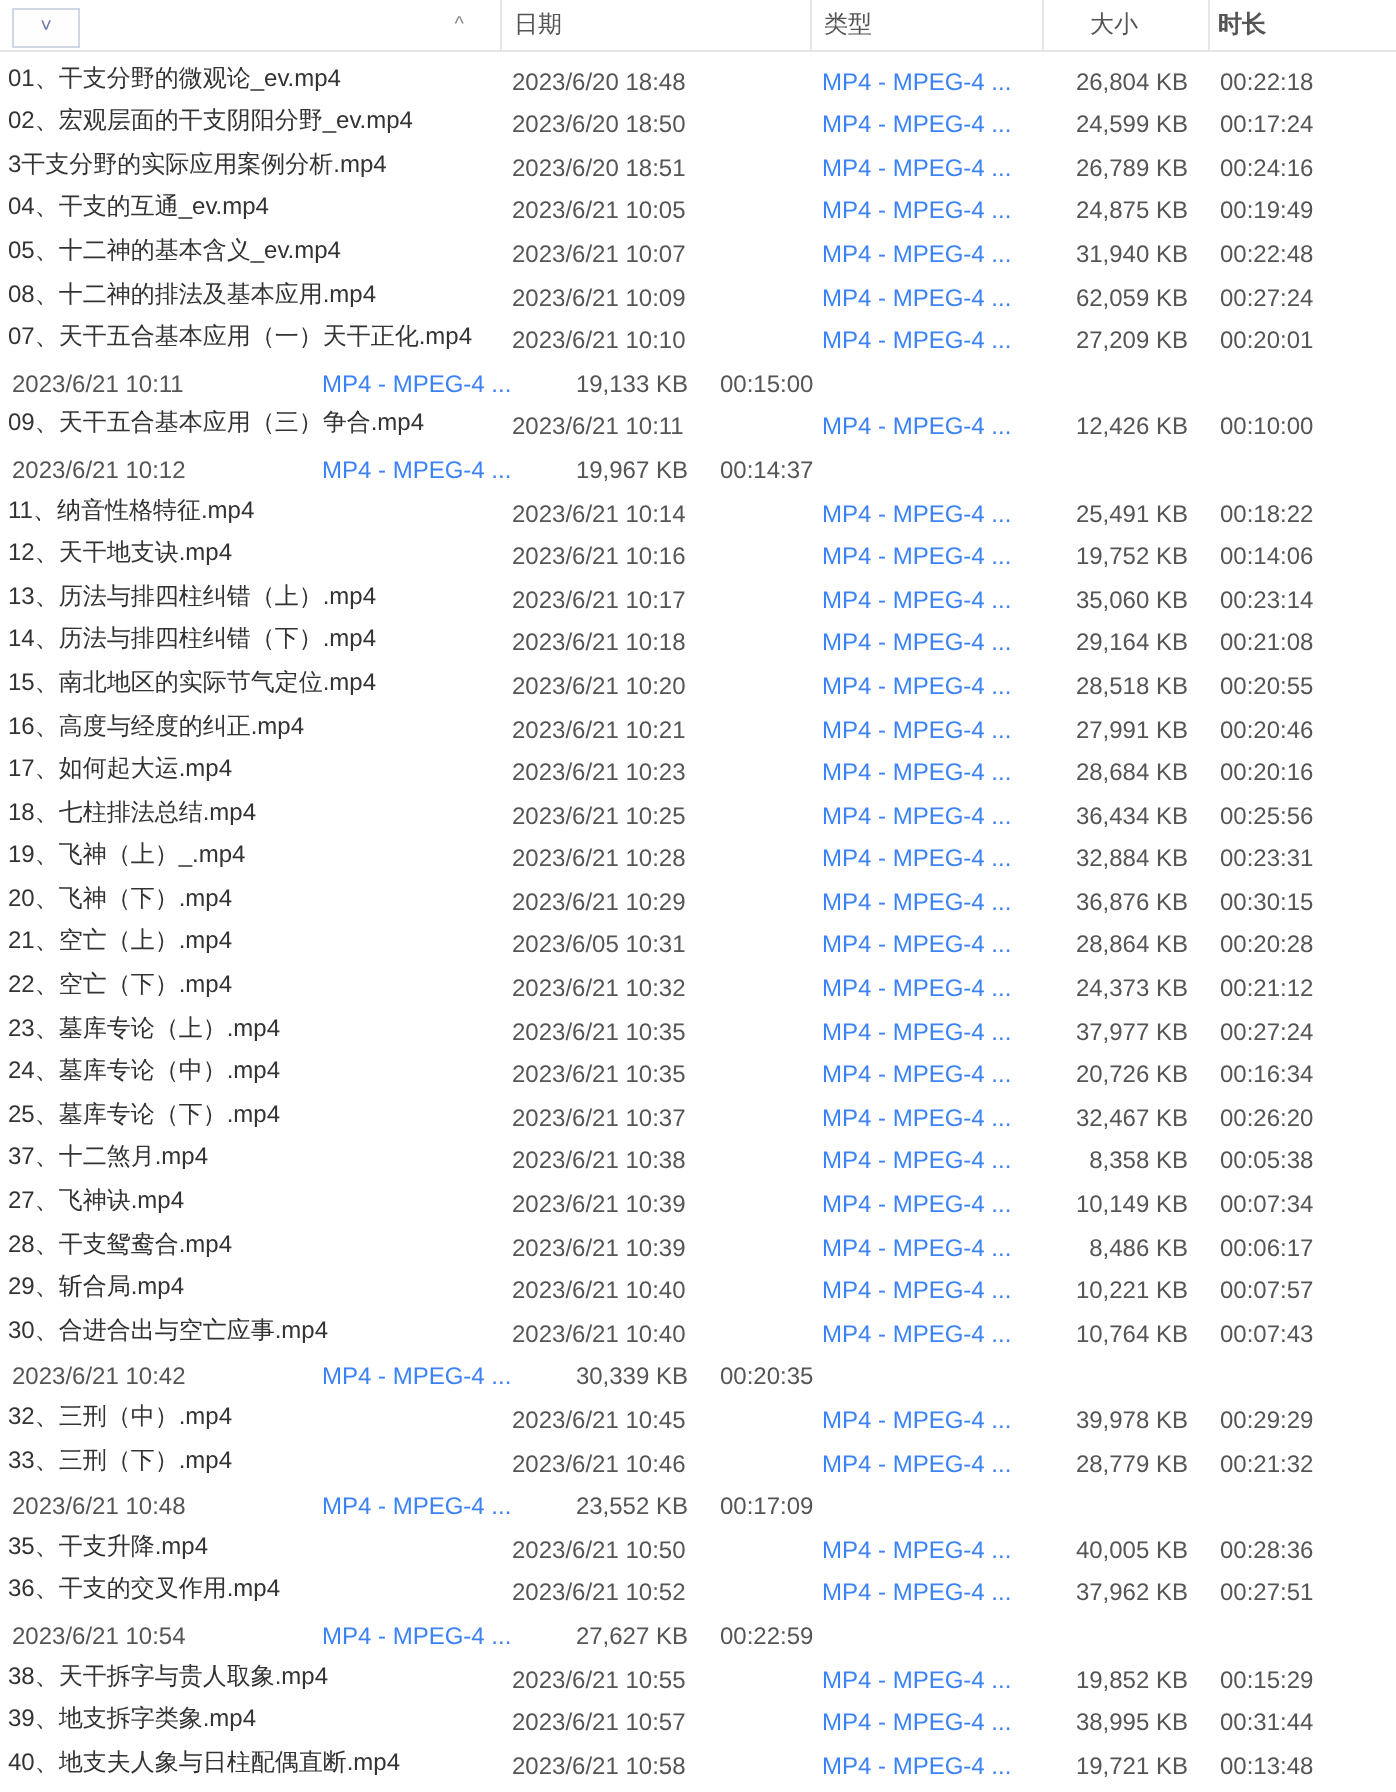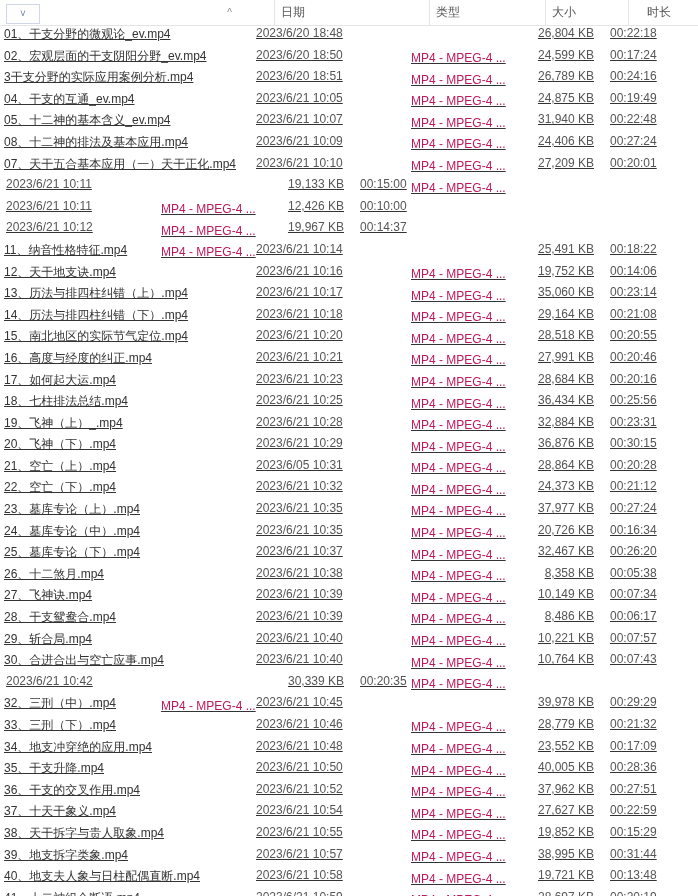--- a/index.html
+++ b/index.html
@@ -15,39 +15,38 @@
     display: flex;
     align-items: center;
     height: 26px;
     background: #fff;
     border-bottom: 1px solid #e5e5e5;
     font-size: 12px;
     color: #555;
     user-select: none;
   }
   .col-name-hdr { width: 250px; padding-left: 6px; display:flex; align-items:center; gap:4px; }
-  .col-date-hdr { width: 155px; padding-left: 6px; margin-left: 24px; }
+  .col-date-hdr { width: 155px; padding-left: 6px; }
   .col-type-hdr { width: 116px; padding-left: 6px; }
-  .col-size-hdr { width: 83px; padding-left: 6px; }
-  .col-dur-hdr  { flex:1; padding-left: 18px; }
+  .col-size-hdr { width: 83px; padding-left: 23px; }
+  .col-dur-hdr  { flex:1; padding-left: 4px; font-weight: bold; }
   .hdr-sep { border-left: 1px solid #e5e5e5; height: 100%; display:flex; align-items:center; }
   .caret { color:#888; font-size:10px; margin-left:auto; padding-right:18px; }
   .rows { }
   .row {
     display: flex;
-    align-items: flex-start;
+    align-items: flex-end;
     height: 21.6px;
     font-size: 12px;
     color: #333;
     white-space: nowrap;
-    text-decoration: underline;
   }
   .col-name { width: 250px; padding-left: 4px; overflow: hidden; text-overflow: ellipsis; }
   .col-date { width: 155px; padding-left: 6px; color: #555; }
-  .col-type { width: 116px; padding-left: 6px; color: #be185d; overflow:hidden; text-overflow: clip; margin-top: 25px; }
+  .col-type { width: 116px; padding-left: 6px; color: #3b82f6; overflow:hidden; text-overflow: clip; margin-top: 25px; }
   .col-size { width: 83px; padding-right: 10px; text-align: right; color: #555; }
   .col-dur  { flex:1; padding-left: 6px; color: #555; }
   .chev-box {
     width: 34px; height: 20px;
     border: 1px solid #cfd6e4;
     display:flex; align-items:center; justify-content:center;
     color:#6a7ea8; font-size:10px;
     background:#fefeff;
     margin-top:2px;
   }
@@ -101,37 +100,38 @@
       <div class="col-name">05、十二神的基本含义_ev.mp4</div>
       <div class="col-date">2023/6/21 10:07</div>
       <div class="col-type">MP4 - MPEG-4 ...</div>
       <div class="col-size">31,940 KB</div>
       <div class="col-dur">00:22:48</div>
     </div>
     <div class="row">
       <div class="col-name">08、十二神的排法及基本应用.mp4</div>
       <div class="col-date">2023/6/21 10:09</div>
       <div class="col-type">MP4 - MPEG-4 ...</div>
-      <div class="col-size">24,406 KB</div>
+      <div class="col-size">62,059 KB</div>
       <div class="col-dur">00:27:24</div>
     </div>
     <div class="row">
       <div class="col-name">07、天干五合基本应用（一）天干正化.mp4</div>
       <div class="col-date">2023/6/21 10:10</div>
       <div class="col-type">MP4 - MPEG-4 ...</div>
       <div class="col-size">27,209 KB</div>
       <div class="col-dur">00:20:01</div>
     </div>
     <div class="row">
       <div class="col-date">2023/6/21 10:11</div>
       <div class="col-type">MP4 - MPEG-4 ...</div>
       <div class="col-size">19,133 KB</div>
       <div class="col-dur">00:15:00</div>
     </div>
     <div class="row">
+      <div class="col-name">09、天干五合基本应用（三）争合.mp4</div>
       <div class="col-date">2023/6/21 10:11</div>
       <div class="col-type">MP4 - MPEG-4 ...</div>
       <div class="col-size">12,426 KB</div>
       <div class="col-dur">00:10:00</div>
     </div>
     <div class="row">
       <div class="col-date">2023/6/21 10:12</div>
       <div class="col-type">MP4 - MPEG-4 ...</div>
       <div class="col-size">19,967 KB</div>
       <div class="col-dur">00:14:37</div>
@@ -235,21 +235,21 @@
       <div class="col-dur">00:16:34</div>
     </div>
     <div class="row">
       <div class="col-name">25、墓库专论（下）.mp4</div>
       <div class="col-date">2023/6/21 10:37</div>
       <div class="col-type">MP4 - MPEG-4 ...</div>
       <div class="col-size">32,467 KB</div>
       <div class="col-dur">00:26:20</div>
     </div>
     <div class="row">
-      <div class="col-name">26、十二煞月.mp4</div>
+      <div class="col-name">37、十二煞月.mp4</div>
       <div class="col-date">2023/6/21 10:38</div>
       <div class="col-type">MP4 - MPEG-4 ...</div>
       <div class="col-size">8,358 KB</div>
       <div class="col-dur">00:05:38</div>
     </div>
     <div class="row">
       <div class="col-name">27、飞神诀.mp4</div>
       <div class="col-date">2023/6/21 10:39</div>
       <div class="col-type">MP4 - MPEG-4 ...</div>
       <div class="col-size">10,149 KB</div>
@@ -290,42 +290,40 @@
       <div class="col-dur">00:29:29</div>
     </div>
     <div class="row">
       <div class="col-name">33、三刑（下）.mp4</div>
       <div class="col-date">2023/6/21 10:46</div>
       <div class="col-type">MP4 - MPEG-4 ...</div>
       <div class="col-size">28,779 KB</div>
       <div class="col-dur">00:21:32</div>
     </div>
     <div class="row">
-      <div class="col-name">34、地支冲穿绝的应用.mp4</div>
       <div class="col-date">2023/6/21 10:48</div>
       <div class="col-type">MP4 - MPEG-4 ...</div>
       <div class="col-size">23,552 KB</div>
       <div class="col-dur">00:17:09</div>
     </div>
     <div class="row">
       <div class="col-name">35、干支升降.mp4</div>
       <div class="col-date">2023/6/21 10:50</div>
       <div class="col-type">MP4 - MPEG-4 ...</div>
       <div class="col-size">40,005 KB</div>
       <div class="col-dur">00:28:36</div>
     </div>
     <div class="row">
       <div class="col-name">36、干支的交叉作用.mp4</div>
       <div class="col-date">2023/6/21 10:52</div>
       <div class="col-type">MP4 - MPEG-4 ...</div>
       <div class="col-size">37,962 KB</div>
       <div class="col-dur">00:27:51</div>
     </div>
     <div class="row">
-      <div class="col-name">37、十天干象义.mp4</div>
       <div class="col-date">2023/6/21 10:54</div>
       <div class="col-type">MP4 - MPEG-4 ...</div>
       <div class="col-size">27,627 KB</div>
       <div class="col-dur">00:22:59</div>
     </div>
     <div class="row">
       <div class="col-name">38、天干拆字与贵人取象.mp4</div>
       <div class="col-date">2023/6/21 10:55</div>
       <div class="col-type">MP4 - MPEG-4 ...</div>
       <div class="col-size">19,852 KB</div>

